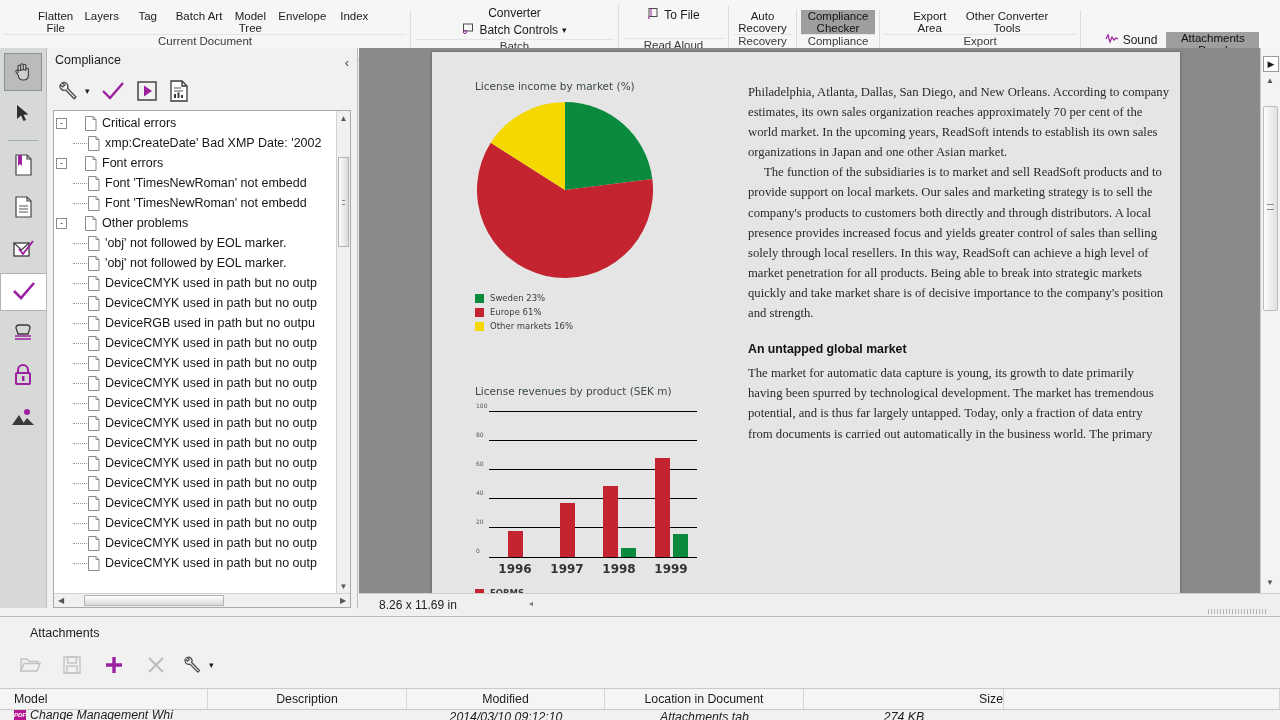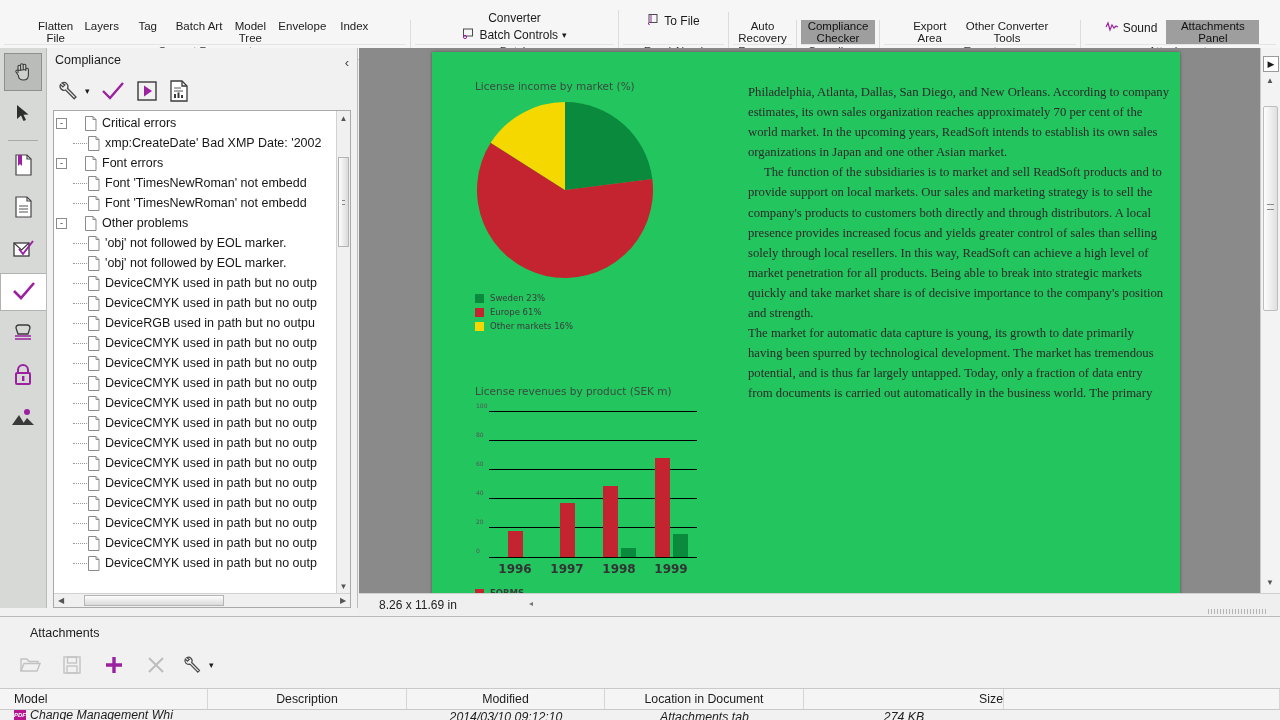--- a/index.html
+++ b/index.html
@@ -9,21 +9,21 @@
     font-family: "Liberation Sans", sans-serif;
     font-size:12px; color:#1b1b1b;
     background:#f1f1f1;
   }
   #app { position:relative; width:1280px; height:720px; }
 
   
   .ribbon {
     position:absolute; left:0; top:0; width:1280px; height:60px;
     background:#f6f6f6; border-bottom:1px solid #c8c8c8;
-    display:flex; align-items:flex-end;
+    display:flex; align-items:center;
   }
   .rgroup {
     position:relative; display:flex; flex-direction:column;
     border-right:1px solid #dcdcdc; padding:0 4px;
   }
   .rgroup:last-child { border-right:none;margin-top:44px; }
   .rgroup-body { flex:1; display:flex; align-items:flex-start; justify-content:center; gap:2px; }
   .rgroup-title {
     height:15px; line-height:13px; text-align:center; font-size:11.5px; color:#3a3a3a;
     border-top:1px solid #e4e4e4;
@@ -76,21 +76,21 @@
   .vscroll .arrow { height:14px; display:flex; align-items:center; justify-content:center; font-size:8px; color:#555; background:#f0f0f0; }
   .vscroll .thumb { position:absolute; left:1px; right:1px; top:46px; height:90px; background:linear-gradient(90deg,#fdfdfd,#dadada); border:1px solid #b4b4b4; }
   .vscroll .thumb i { position:absolute; left:3px; right:3px; top:42px; height:5px;
     border-top:1px solid #888; border-bottom:1px solid #888; }
   .hscroll { position:absolute; left:0; right:0; bottom:0; height:14px; background:#f0f0f0; border-top:1px solid #d2d2d2; }
   .hscroll .arrow { position:absolute; top:0; width:14px; height:13px; display:flex; align-items:center; justify-content:center; font-size:8px; color:#555; }
   .hscroll .thumb { position:absolute; top:1px; left:30px; width:140px; height:11px; background:linear-gradient(180deg,#fdfdfd,#dadada); border:1px solid #b4b4b4; }
 
   
   .docarea { position:absolute; left:359px; top:48px; width:921px; height:545px; background:#8a8a8a; overflow:hidden; }
-  .page { position:absolute; left:73px; top:4px; width:748px; height:545px; background:#22c55e; box-shadow:0 0 3px rgba(0,0,0,.4); }
+  .page { position:absolute; left:73px; top:4px; width:748px; height:545px; background:#e5e5e5; box-shadow:0 0 3px rgba(0,0,0,.4); }
   .page-inner { position:absolute; inset:0; padding:8px 10px; display:flex; }
   .col-left { width:270px; flex:none; padding-left:33px; padding-top:20px; }
   .col-right { flex:1; padding-left:36px; padding-top:22px; }
   .fig-title { font-size:10.5px; color:#3c4a3f; margin-bottom:8px; font-family:"DejaVu Sans", sans-serif; }
   .legend { margin-top:8px; }
   .legend-row { display:flex; align-items:center; gap:6px; font-size:8.5px; color:#3b3b3b; height:14px; font-family:"DejaVu Sans", sans-serif; }
   .swatch { width:9px; height:9px; flex:none; }
   .doctext { font-family:"Liberation Serif", serif; font-size:12.7px; line-height:20.1px; color:#2a2a2a; text-align:left; }
   .doctext p { margin:0; }
   .doctext p.indent { text-indent:16px; }
@@ -738,20 +738,21 @@
                   <span style="font-weight:bold">FORMS</span>
                 </div>
               </div>
           </div>
         </div>
 
         <div class="col-right">
           <div class="doctext">
             <p>Philadelphia, Atlanta, Dallas, San Diego, and New Orleans. According to company estimates, its own sales organization reaches approximately 70 per cent of the world market. In the upcoming years, ReadSoft intends to establish its own sales organizations in Japan and one other Asian market.</p>
             <p class="indent">The function of the subsidiaries is to market and sell ReadSoft products and to provide support on local markets. Our sales and marketing strategy is to sell the company's products to customers both directly and through distributors. A local presence provides increased focus and yields greater control of sales than selling solely through local resellers. In this way, ReadSoft can achieve a high level of market penetration for all products. Being able to break into strategic markets quickly and take market share is of decisive importance to the company's position and strength.</p>
+            <div class="doch3">An untapped global market</div>
             <p>The market for automatic data capture is young, its growth to date primarily having been spurred by technological development. The market has tremendous potential, and is thus far largely untapped. Today, only a fraction of data entry from documents is carried out automatically in the business world. The primary</p>
           </div>
         </div>
 
       </div>
     </div>
 
     <svg class="cursor-hand" viewBox="0 0 18 20">
       <path d="M5 11V5.2a1.1 1.1 0 0 1 2.2 0V9m0-.8V3.6a1.1 1.1 0 0 1 2.2 0V9m0-.5V4.4a1.1 1.1 0 0 1 2.2 0V9.5m0-1a1.1 1.1 0 0 1 2.2 0V13c0 3-1.7 5-4.3 5S5 16.4 5 14l-1.6-2.7a1.1 1.1 0 0 1 1.7-1.3z" fill="#ffffff" stroke="#1a1a1a" stroke-width="1" stroke-linejoin="round"></path>
     </svg>

